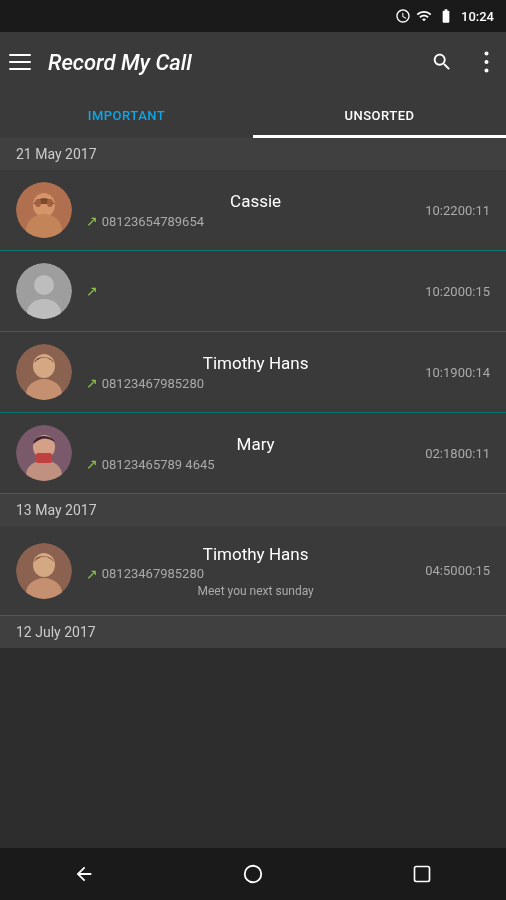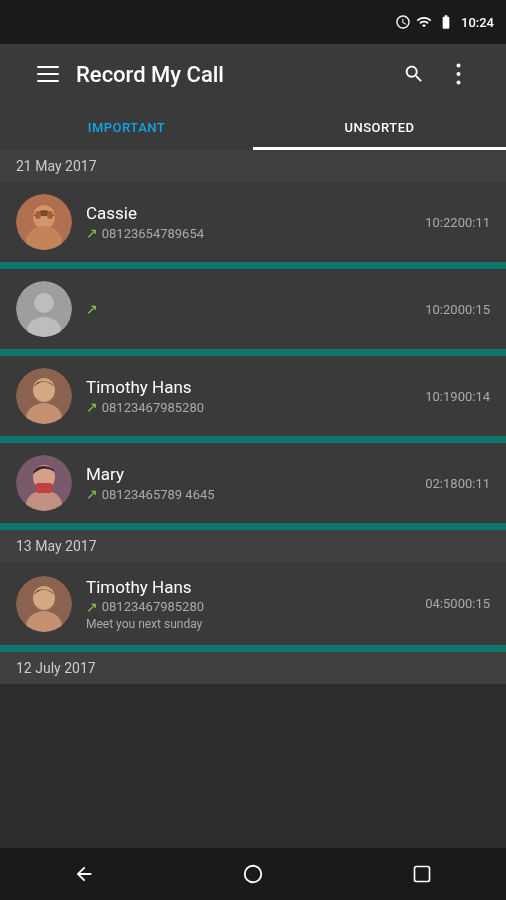--- a/index.html
+++ b/index.html
@@ -11,21 +11,21 @@
       font-family: 'Roboto', Arial, sans-serif;
       color: #ffffff;
       overflow: hidden;
       display: flex;
       flex-direction: column;
     }
 
     
     .status-bar {
       background: #1a1a1a;
-      height: 44px;
+      height: 32px;
       display: flex;
       align-items: center;
       justify-content: flex-end;
       padding: 16px 12px;
       gap: 6px;
       flex-shrink: 0;
     }
 
     .status-icons {
       display: flex;
@@ -38,22 +38,23 @@
       font-weight: 500;
       color: #fff;
     }
 
     
     .app-bar {
       background: #3a3a3a;
       height: 60px;
       display: flex;
       align-items: center;
-      padding: 0 28px;
-      flex-shrink: 0;
+      padding: 0 0;
+      flex-shrink: 0;
+      font-style: italic;
     }
 
     .app-bar-menu {
       width: 40px;
       height: 40px;
       display: flex;
       flex-direction: column;
       justify-content: center;
       align-items: center;
       gap: 5px;
@@ -141,23 +142,24 @@
       font-size: 14px;
       font-weight: 400;
       color: #cccccc;
     }
 
     
     .call-item {
       display: flex;
       align-items: center;
       padding: 12px 16px;
-      border-bottom: 7px solid #0f766e;
+      border-bottom: 1px solid #0f766e;
       background: #3a3a3a;
       min-height: 78px;
+      text-align: center;
     }
 
     .call-info {
       flex: 1;
       margin-left: 14px;
       display: flex;
       flex-direction: column;
       justify-content: center;
     }
 

